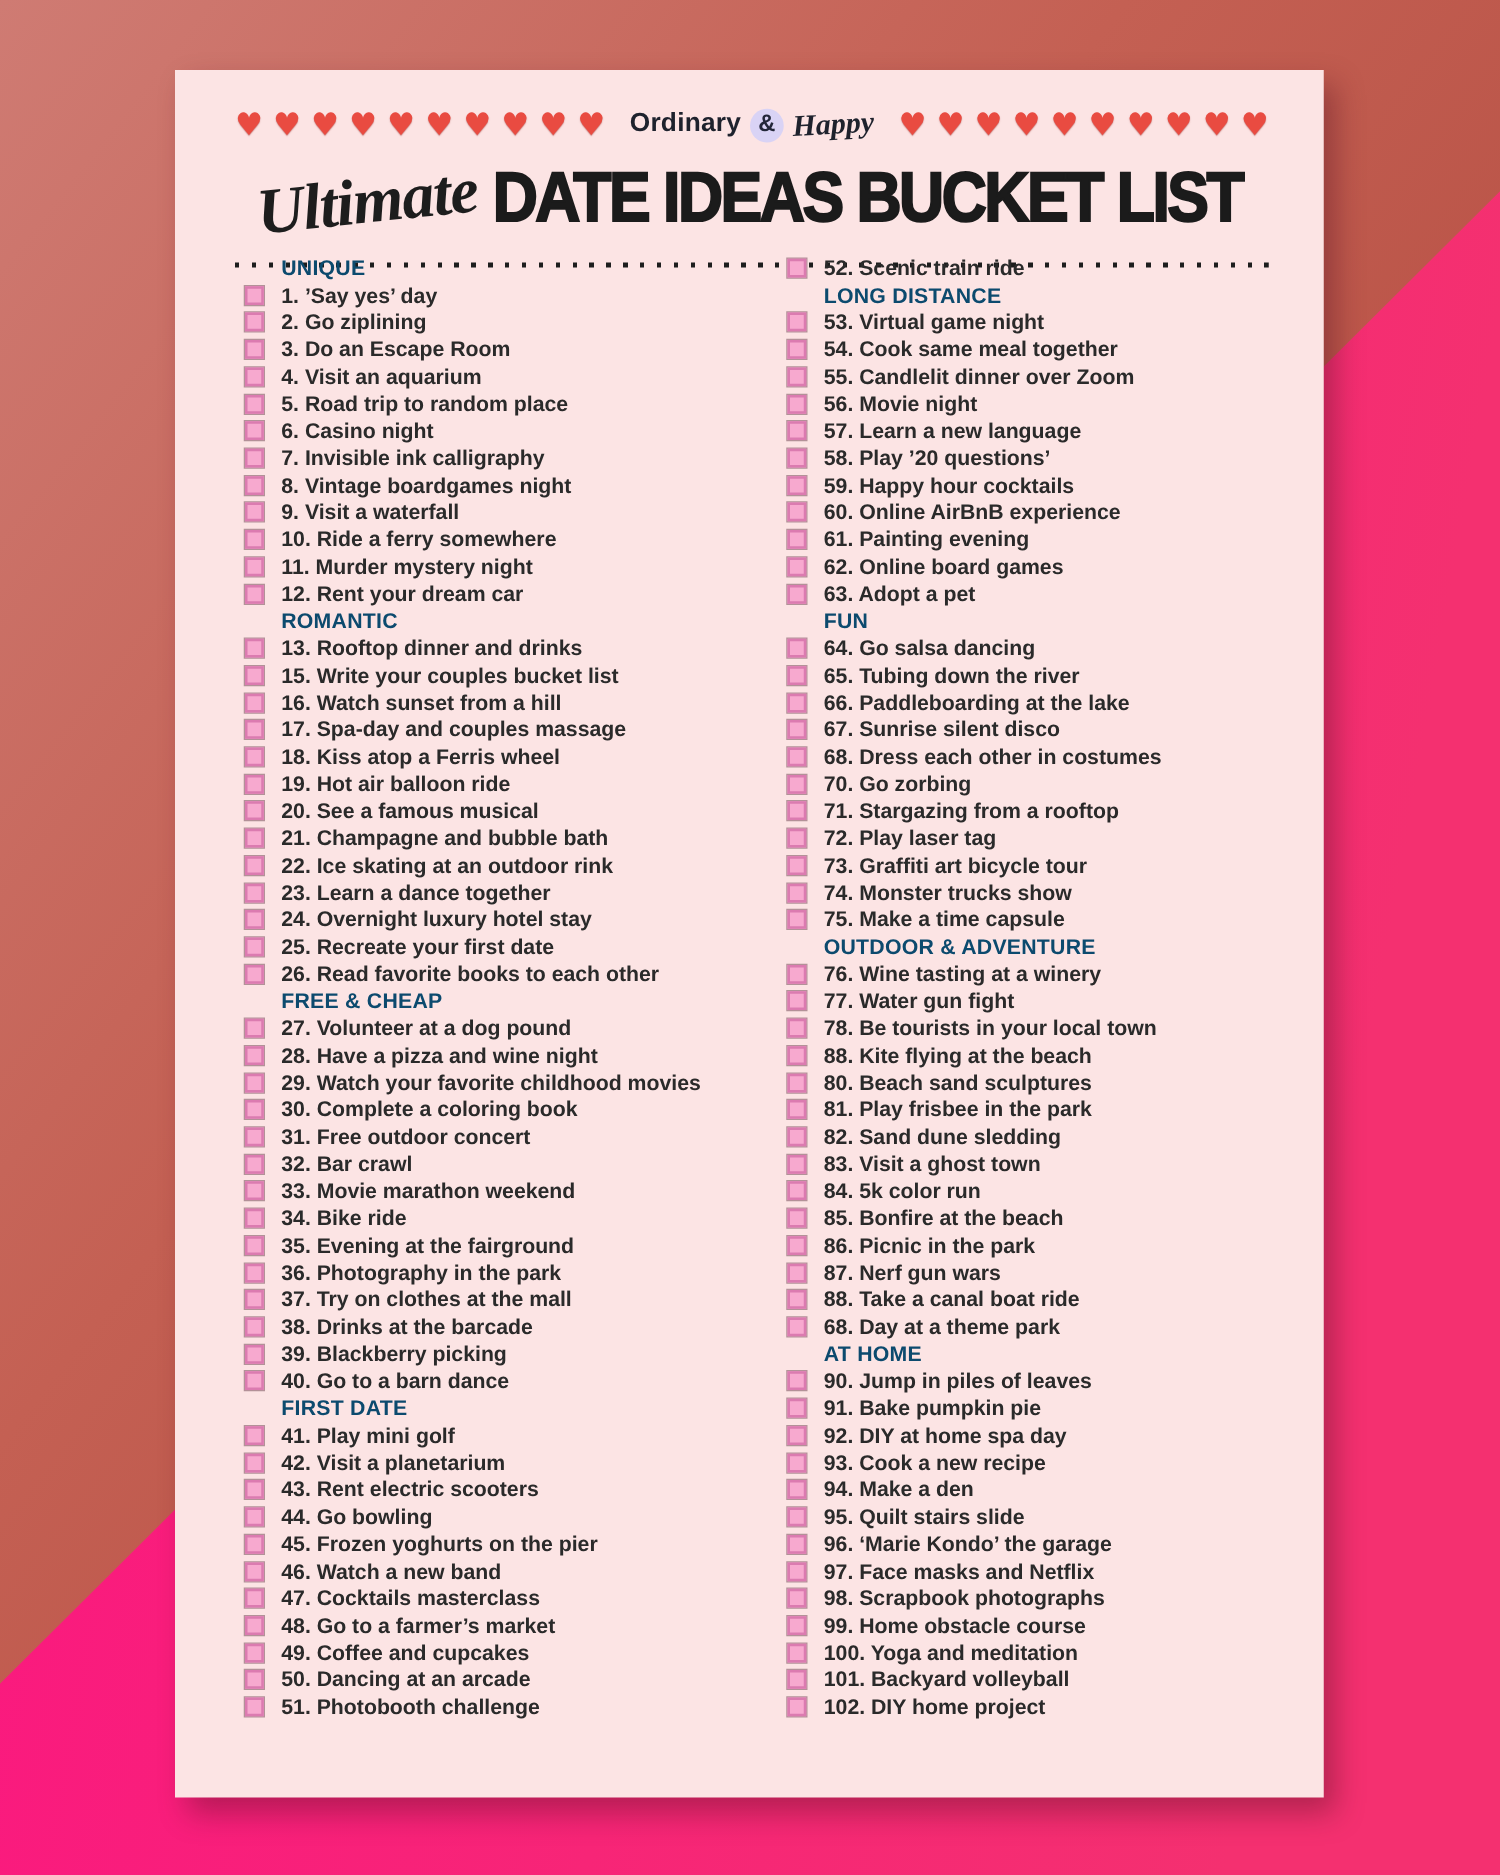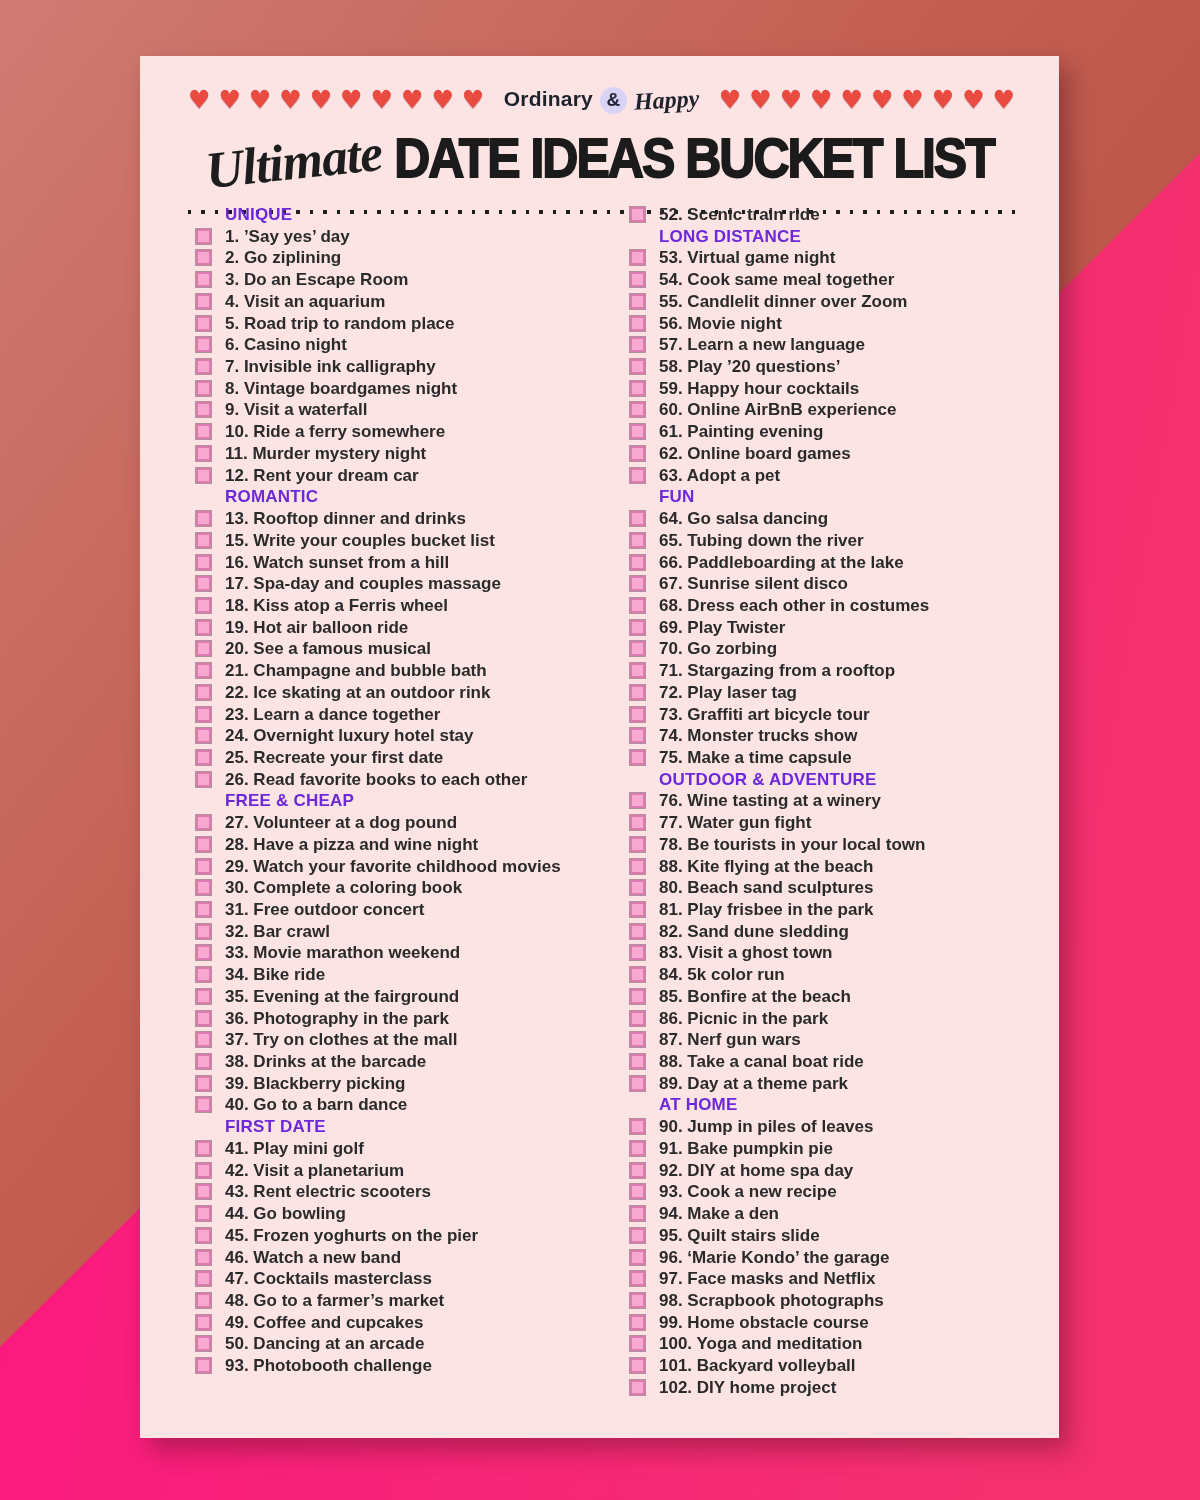--- a/index.html
+++ b/index.html
@@ -69,21 +69,21 @@
     background:repeating-linear-gradient(to right,#1d1d1d 0 3.5px, transparent 3.5px 13.5px);
   }
   .col{position:absolute;top:148px;width:428px;}
   .col[data-col="0"]{left:56px;}
   .col[data-col="1"]{left:490px;}
   .row{
     position:relative;height:21.72px;line-height:21.72px;padding-left:29px;
     font-size:17px;font-weight:700;color:var(--c-text_dark,#2a2a2a);
     white-space:nowrap;
   }
-  .row.cat{letter-spacing:0.2px;color:#6d28d9;}
+  .row.cat{letter-spacing:0.2px;color:#0c4a6e;}
   .checkbox{
     position:absolute;left:0;top:3px;width:11px;height:11px;
     background:var(--c-checkbox_fill,#f7a9cf);
     border:2px solid var(--c-checkbox_border,#db7bb0);
     box-shadow:0 0 0 1px rgba(105,62,76,0.5);
   }
 </style>
 </head>
 <body style="--c-background_top: #cf7b73; --c-background_top_dark: #b54e42; --c-background_bottom_pink: #fa1a7e; --c-card: #fce4e4; --c-heart_red: #e94b41; --c-ampersand_badge: #d9d3f5; --c-checkbox_fill: #f7a9cf; --c-checkbox_border: #db7bb0; --c-text_dark: #2a2a2a;">
 
@@ -177,21 +177,21 @@
       <div class="row item"><span class="checkbox"></span><span>41. Play mini golf</span></div>
       <div class="row item"><span class="checkbox"></span><span>42. Visit a planetarium</span></div>
       <div class="row item"><span class="checkbox"></span><span>43. Rent electric scooters</span></div>
       <div class="row item"><span class="checkbox"></span><span>44. Go bowling</span></div>
       <div class="row item"><span class="checkbox"></span><span>45. Frozen yoghurts on the pier</span></div>
       <div class="row item"><span class="checkbox"></span><span>46. Watch a new band</span></div>
       <div class="row item"><span class="checkbox"></span><span>47. Cocktails masterclass</span></div>
       <div class="row item"><span class="checkbox"></span><span>48. Go to a farmer’s market</span></div>
       <div class="row item"><span class="checkbox"></span><span>49. Coffee and cupcakes</span></div>
       <div class="row item"><span class="checkbox"></span><span>50. Dancing at an arcade</span></div>
-      <div class="row item"><span class="checkbox"></span><span>93. Photobooth challenge</span></div>
+      <div class="row item"><span class="checkbox"></span><span>51. Photobooth challenge</span></div>
     </div>
   <div class="col" data-col="1">
       <div class="row item"><span class="checkbox"></span><span>52. Scenic train ride</span></div>
       <div class="row cat">LONG DISTANCE</div>
       <div class="row item"><span class="checkbox"></span><span>53. Virtual game night</span></div>
       <div class="row item"><span class="checkbox"></span><span>54. Cook same meal together</span></div>
       <div class="row item"><span class="checkbox"></span><span>55. Candlelit dinner over Zoom</span></div>
       <div class="row item"><span class="checkbox"></span><span>56. Movie night</span></div>
       <div class="row item"><span class="checkbox"></span><span>57. Learn a new language</span></div>
       <div class="row item"><span class="checkbox"></span><span>58. Play ’20 questions’</span></div>
@@ -199,42 +199,41 @@
       <div class="row item"><span class="checkbox"></span><span>60. Online AirBnB experience</span></div>
       <div class="row item"><span class="checkbox"></span><span>61. Painting evening</span></div>
       <div class="row item"><span class="checkbox"></span><span>62. Online board games</span></div>
       <div class="row item"><span class="checkbox"></span><span>63. Adopt a pet</span></div>
       <div class="row cat">FUN</div>
       <div class="row item"><span class="checkbox"></span><span>64. Go salsa dancing</span></div>
       <div class="row item"><span class="checkbox"></span><span>65. Tubing down the river</span></div>
       <div class="row item"><span class="checkbox"></span><span>66. Paddleboarding at the lake</span></div>
       <div class="row item"><span class="checkbox"></span><span>67. Sunrise silent disco</span></div>
       <div class="row item"><span class="checkbox"></span><span>68. Dress each other in costumes</span></div>
-      <div class="row item"><span class="checkbox"></span><span>69. Play Twister</span></div>
       <div class="row item"><span class="checkbox"></span><span>70. Go zorbing</span></div>
       <div class="row item"><span class="checkbox"></span><span>71. Stargazing from a rooftop</span></div>
       <div class="row item"><span class="checkbox"></span><span>72. Play laser tag</span></div>
       <div class="row item"><span class="checkbox"></span><span>73. Graffiti art bicycle tour</span></div>
       <div class="row item"><span class="checkbox"></span><span>74. Monster trucks show</span></div>
       <div class="row item"><span class="checkbox"></span><span>75. Make a time capsule</span></div>
       <div class="row cat">OUTDOOR &amp; ADVENTURE</div>
       <div class="row item"><span class="checkbox"></span><span>76. Wine tasting at a winery</span></div>
       <div class="row item"><span class="checkbox"></span><span>77. Water gun fight</span></div>
       <div class="row item"><span class="checkbox"></span><span>78. Be tourists in your local town</span></div>
       <div class="row item"><span class="checkbox"></span><span>88. Kite flying at the beach</span></div>
       <div class="row item"><span class="checkbox"></span><span>80. Beach sand sculptures</span></div>
       <div class="row item"><span class="checkbox"></span><span>81. Play frisbee in the park</span></div>
       <div class="row item"><span class="checkbox"></span><span>82. Sand dune sledding</span></div>
       <div class="row item"><span class="checkbox"></span><span>83. Visit a ghost town</span></div>
       <div class="row item"><span class="checkbox"></span><span>84. 5k color run</span></div>
       <div class="row item"><span class="checkbox"></span><span>85. Bonfire at the beach</span></div>
       <div class="row item"><span class="checkbox"></span><span>86. Picnic in the park</span></div>
       <div class="row item"><span class="checkbox"></span><span>87. Nerf gun wars</span></div>
       <div class="row item"><span class="checkbox"></span><span>88. Take a canal boat ride</span></div>
-      <div class="row item"><span class="checkbox"></span><span>89. Day at a theme park</span></div>
+      <div class="row item"><span class="checkbox"></span><span>68. Day at a theme park</span></div>
       <div class="row cat">AT HOME</div>
       <div class="row item"><span class="checkbox"></span><span>90. Jump in piles of leaves</span></div>
       <div class="row item"><span class="checkbox"></span><span>91. Bake pumpkin pie</span></div>
       <div class="row item"><span class="checkbox"></span><span>92. DIY at home spa day</span></div>
       <div class="row item"><span class="checkbox"></span><span>93. Cook a new recipe</span></div>
       <div class="row item"><span class="checkbox"></span><span>94. Make a den</span></div>
       <div class="row item"><span class="checkbox"></span><span>95. Quilt stairs slide</span></div>
       <div class="row item"><span class="checkbox"></span><span>96. ‘Marie Kondo’ the garage</span></div>
       <div class="row item"><span class="checkbox"></span><span>97. Face masks and Netflix</span></div>
       <div class="row item"><span class="checkbox"></span><span>98. Scrapbook photographs</span></div>

